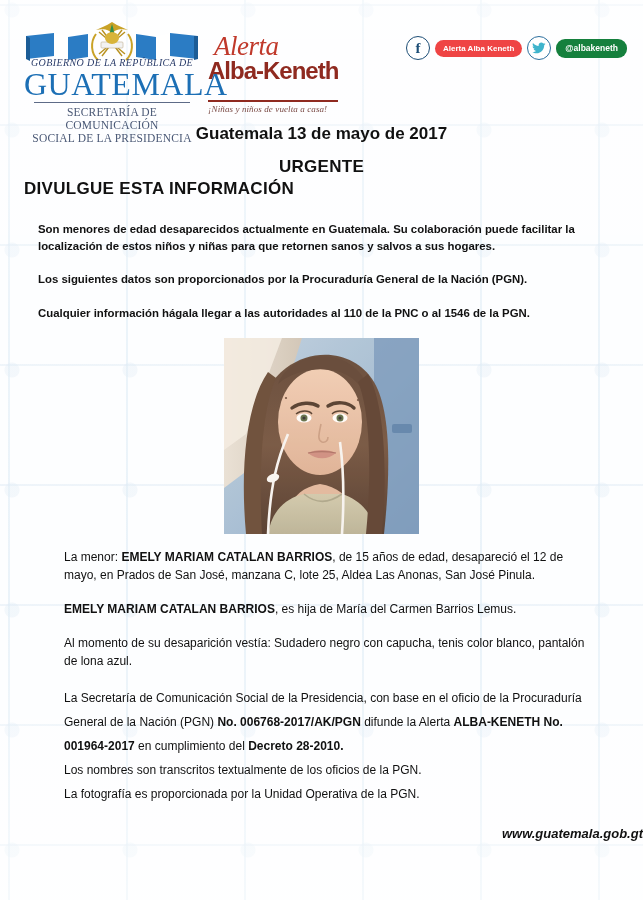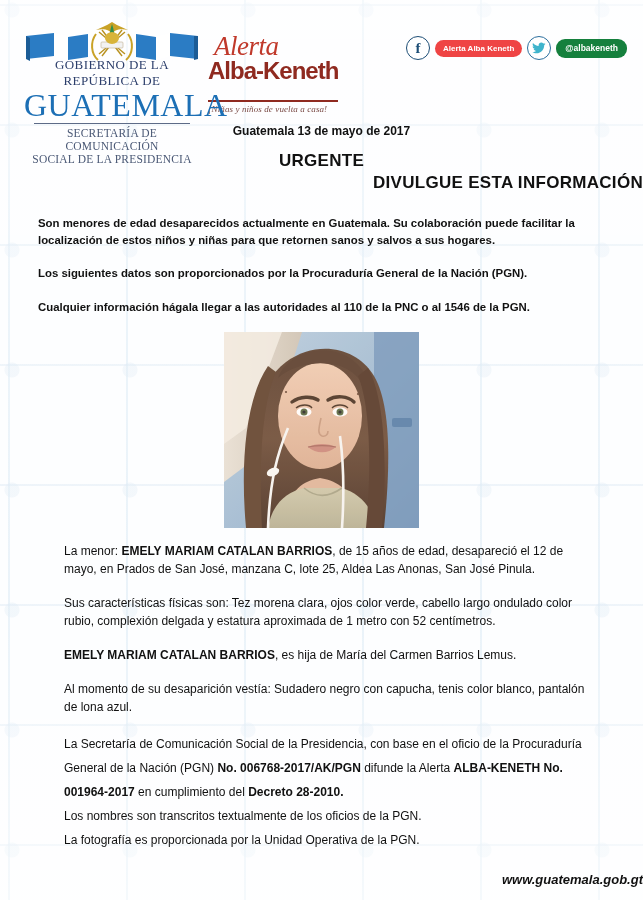--- a/index.html
+++ b/index.html
@@ -82,26 +82,27 @@
   .emblem {
     position: absolute;
     left: 50%;
     top: 0;
     transform: translateX(-50%);
     width: 52px;
     height: 48px;
   }
   .gobierno {
     font-family: "Liberation Serif", serif;
-    font-size: 13px;
+    font-size: 10px;
     letter-spacing: .4px;
     color: #2c3e6b;
     margin-top: -9px;
     position: relative;
     z-index: 3;
+    font-style: italic;
   }
   .guatemala-word {
     font-family: "Liberation Serif", serif;
     font-size: 32px;
     line-height: 32px;
     letter-spacing: .5px;
     color: #1c6fb5;
     font-weight: 400;
     position: relative;
     z-index: 3;
@@ -203,37 +204,38 @@
     padding: 4px 8px;
     white-space: nowrap;
     flex: none;
   }
   .pill.fb-pill { background: #ef4444; }
   .pill.tw-pill { background: #15803d; font-size: 8.5px; padding: 5px 9px; }
 
   
   .date-line {
     text-align: center;
-    font-size: 12px;
+    font-size: 17px;
     font-weight: bold;
     margin-top: 2px;
   }
   .urgente {
     text-align: center;
     font-size: 17px;
     font-weight: bold;
     margin-top: 13px;
     letter-spacing: .3px;
   }
   .divulgue {
-    text-align: right;
+    text-align: left;
     font-size: 17px;
     font-weight: bold;
     margin-top: 2px;
     letter-spacing: .3px;
+    margin-left: 24px;
   }
 
   
   .intro {
     margin: 22px 34px 0 38px;
   }
   .intro p {
     margin: 0 0 17px 0;
     font-size: 11.4px;
     line-height: 16.5px;
@@ -431,21 +433,20 @@
           <ellipse cx="49" cy="140" rx="6.5" ry="4" fill="#f9f9f7" transform="rotate(-22 49 140)"></ellipse>
 
           <rect width="195" height="196" fill="#ffd9b8" opacity="0.10"></rect>
         </svg>
       </div>
     </div>
 
     <div class="body-text">
       <p><span>La menor: </span><b>EMELY MARIAM CATALAN BARRIOS</b><span>, de 15 años de edad, desapareció el 12 de mayo, en Prados de San José, manzana C, lote 25, Aldea Las Anonas, San José Pinula.</span></p>
 
-      <p>Sus características físicas son: Tez morena clara, ojos color verde, cabello largo ondulado color rubio, complexión delgada y estatura aproximada de 1 metro con 52 centímetros.</p>
 
       <p><b>EMELY MARIAM CATALAN BARRIOS</b><span>, es hija de María del Carmen Barrios Lemus.</span></p>
 
       <p>Al momento de su desaparición vestía: Sudadero negro con capucha, tenis color blanco, pantalón de lona azul.</p>
 
       <p class="tight"><span>La Secretaría de Comunicación Social de la Presidencia, con base en el oficio de la Procuraduría General de la Nación (PGN) </span><b>No. 006768-2017/AK/PGN</b><span> difunde la Alerta </span><b>ALBA-KENETH No. 001964-2017</b><span> en cumplimiento del </span><b>Decreto 28-2010.</b></p>
       <p class="tight"> Los nombres son transcritos textualmente  de los oficios de la PGN.</p>
       <p class="tight"> La fotografía es proporcionada  por la Unidad Operativa de la PGN.</p>
     </div>
 

